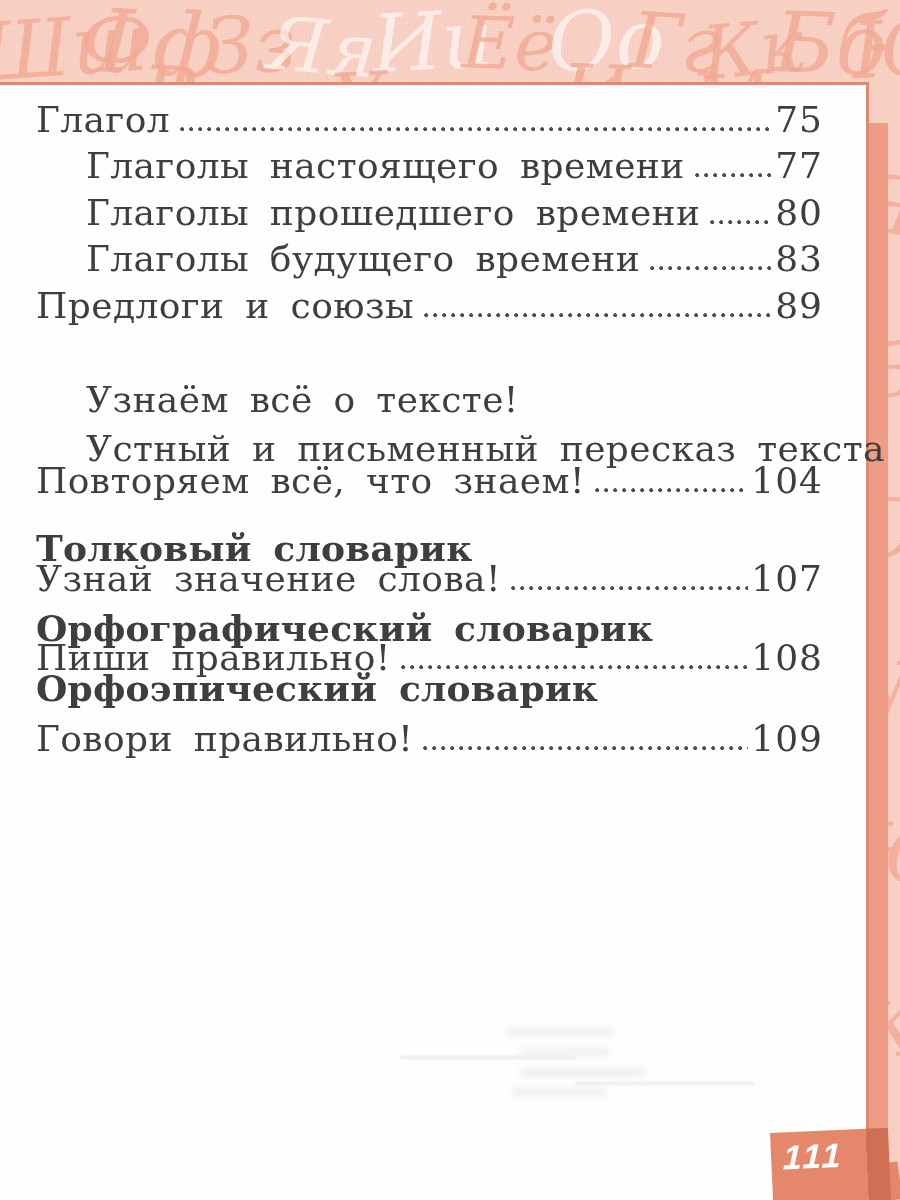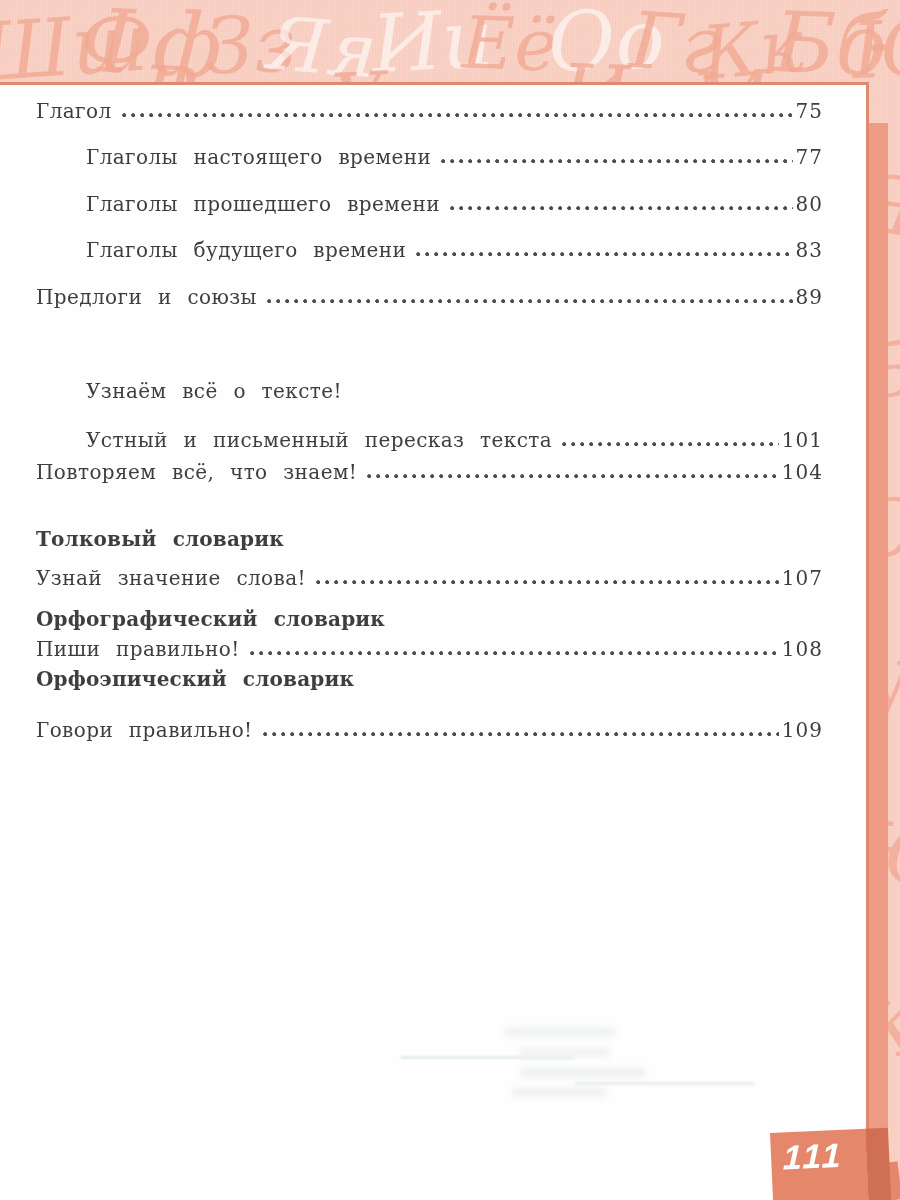--- a/index.html
+++ b/index.html
@@ -48,21 +48,21 @@
   }
 
   
   #toc{position:absolute;inset:0;}
   .toc-row{
     position:absolute;
     right:77px;
     height:42px;
     display:flex;
     align-items:baseline;
-    font-size:20px;
+    font-size:36px;
     color:var(--text,#3e3e3e);
     letter-spacing:.4px;
     word-spacing:9px;
   }
   .toc-row.indent0{left:36px;}
   .toc-row.indent1{left:86px;}
   .toc-row.bold .toc-label{font-weight:700;letter-spacing:.2px;}
   .toc-label{white-space:nowrap;}
   .leader{
     flex:1;
@@ -181,21 +181,21 @@
         <span class="toc-page">101</span>
       </div>
       <div class="toc-row indent0" style="top: 460px;">
         <span class="toc-label">Повторяем  всё,  что  знаем!</span>
         <span class="leader"></span>
         <span class="toc-page">104</span>
       </div>
       <div class="toc-row indent0 bold" style="top: 527px;">
         <span class="toc-label">Толковый  словарик</span>
       </div>
-      <div class="toc-row indent0" style="top: 558px; margin-top: 8px;">
+      <div class="toc-row indent0" style="top: 558px;">
         <span class="toc-label">Узнай  значение  слова!</span>
         <span class="leader"></span>
         <span class="toc-page">107</span>
       </div>
       <div class="toc-row indent0 bold" style="top: 607px; text-align: center;">
         <span class="toc-label">Орфографический  словарик</span>
       </div>
       <div class="toc-row indent0" style="top: 637px;">
         <span class="toc-label">Пиши  правильно!</span>
         <span class="leader"></span>

